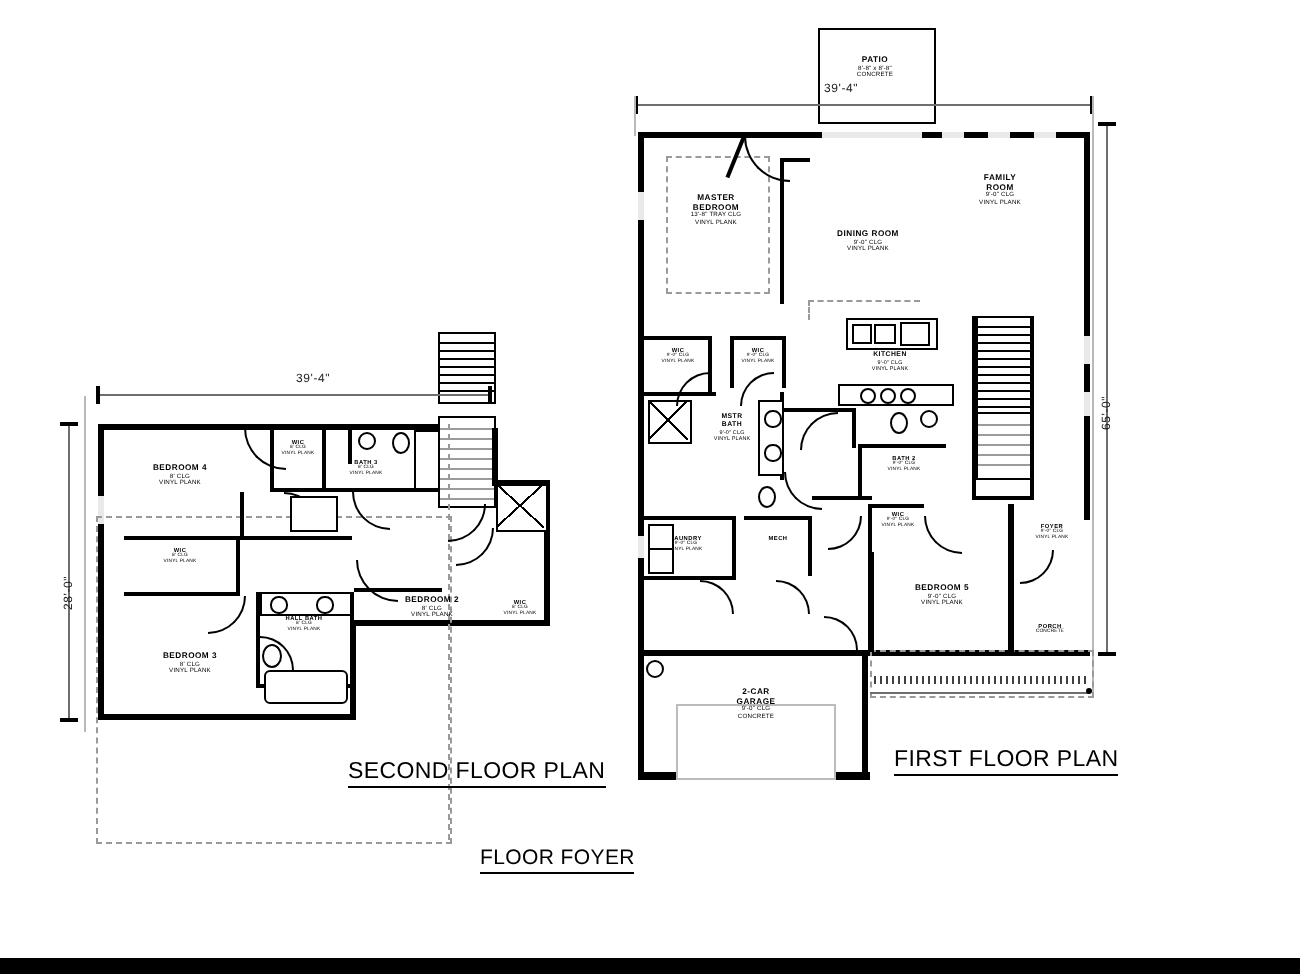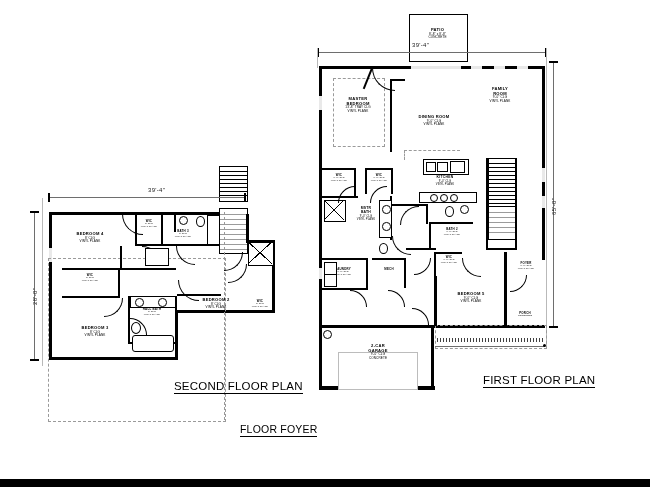--- a/index.html
+++ b/index.html
@@ -301,21 +301,21 @@
     <div class="swing" style="left:414px;top:258px;width:16px;height:16px;border-radius:0 0 100% 0;border-width:0 .9px .9px 0;"></div>
     <div class="swing" style="left:338px;top:186px;width:16px;height:16px;border-radius:100% 0 0 0;border-width:.9px 0 0 .9px;"></div>
     <div class="swing" style="left:370px;top:186px;width:16px;height:16px;border-radius:100% 0 0 0;border-width:.9px 0 0 .9px;"></div>
     <div class="swing" style="left:392px;top:236px;width:18px;height:18px;border-radius:0 0 0 100%;border-width:0 0 .9px .9px;"></div>
 
     <div class="part-h" style="left:392px;top:204px;width:34px;height:2.2px;"></div>
     <div class="part-v" style="left:426px;top:204px;width:2.2px;height:20px;"></div>
     <div class="part-h" style="left:406px;top:248px;width:30px;height:2.2px;"></div>
     <div class="part-v" style="left:504px;top:252px;width:2.2px;height:14px;"></div>
 
-    <div class="plan-title" style="left:447px;top:374px;margin-left:36px;">FIRST FLOOR PLAN</div>
+    <div class="plan-title" style="left:447px;top:374px;">FIRST FLOOR PLAN</div>
   </div>
 
   <div class="abs" style="left:0;top:0;width:320px;height:487px;">
 
     <div class="stair" style="left:219px;top:166px;width:27px;height:34px;">
       <div class="tr" style="top:4px;"></div>
         <div class="tr" style="top:8px;"></div>
       <div class="tr" style="top:12px;"></div>
         <div class="tr" style="top:16px;"></div>
       <div class="tr" style="top:20px;"></div>

